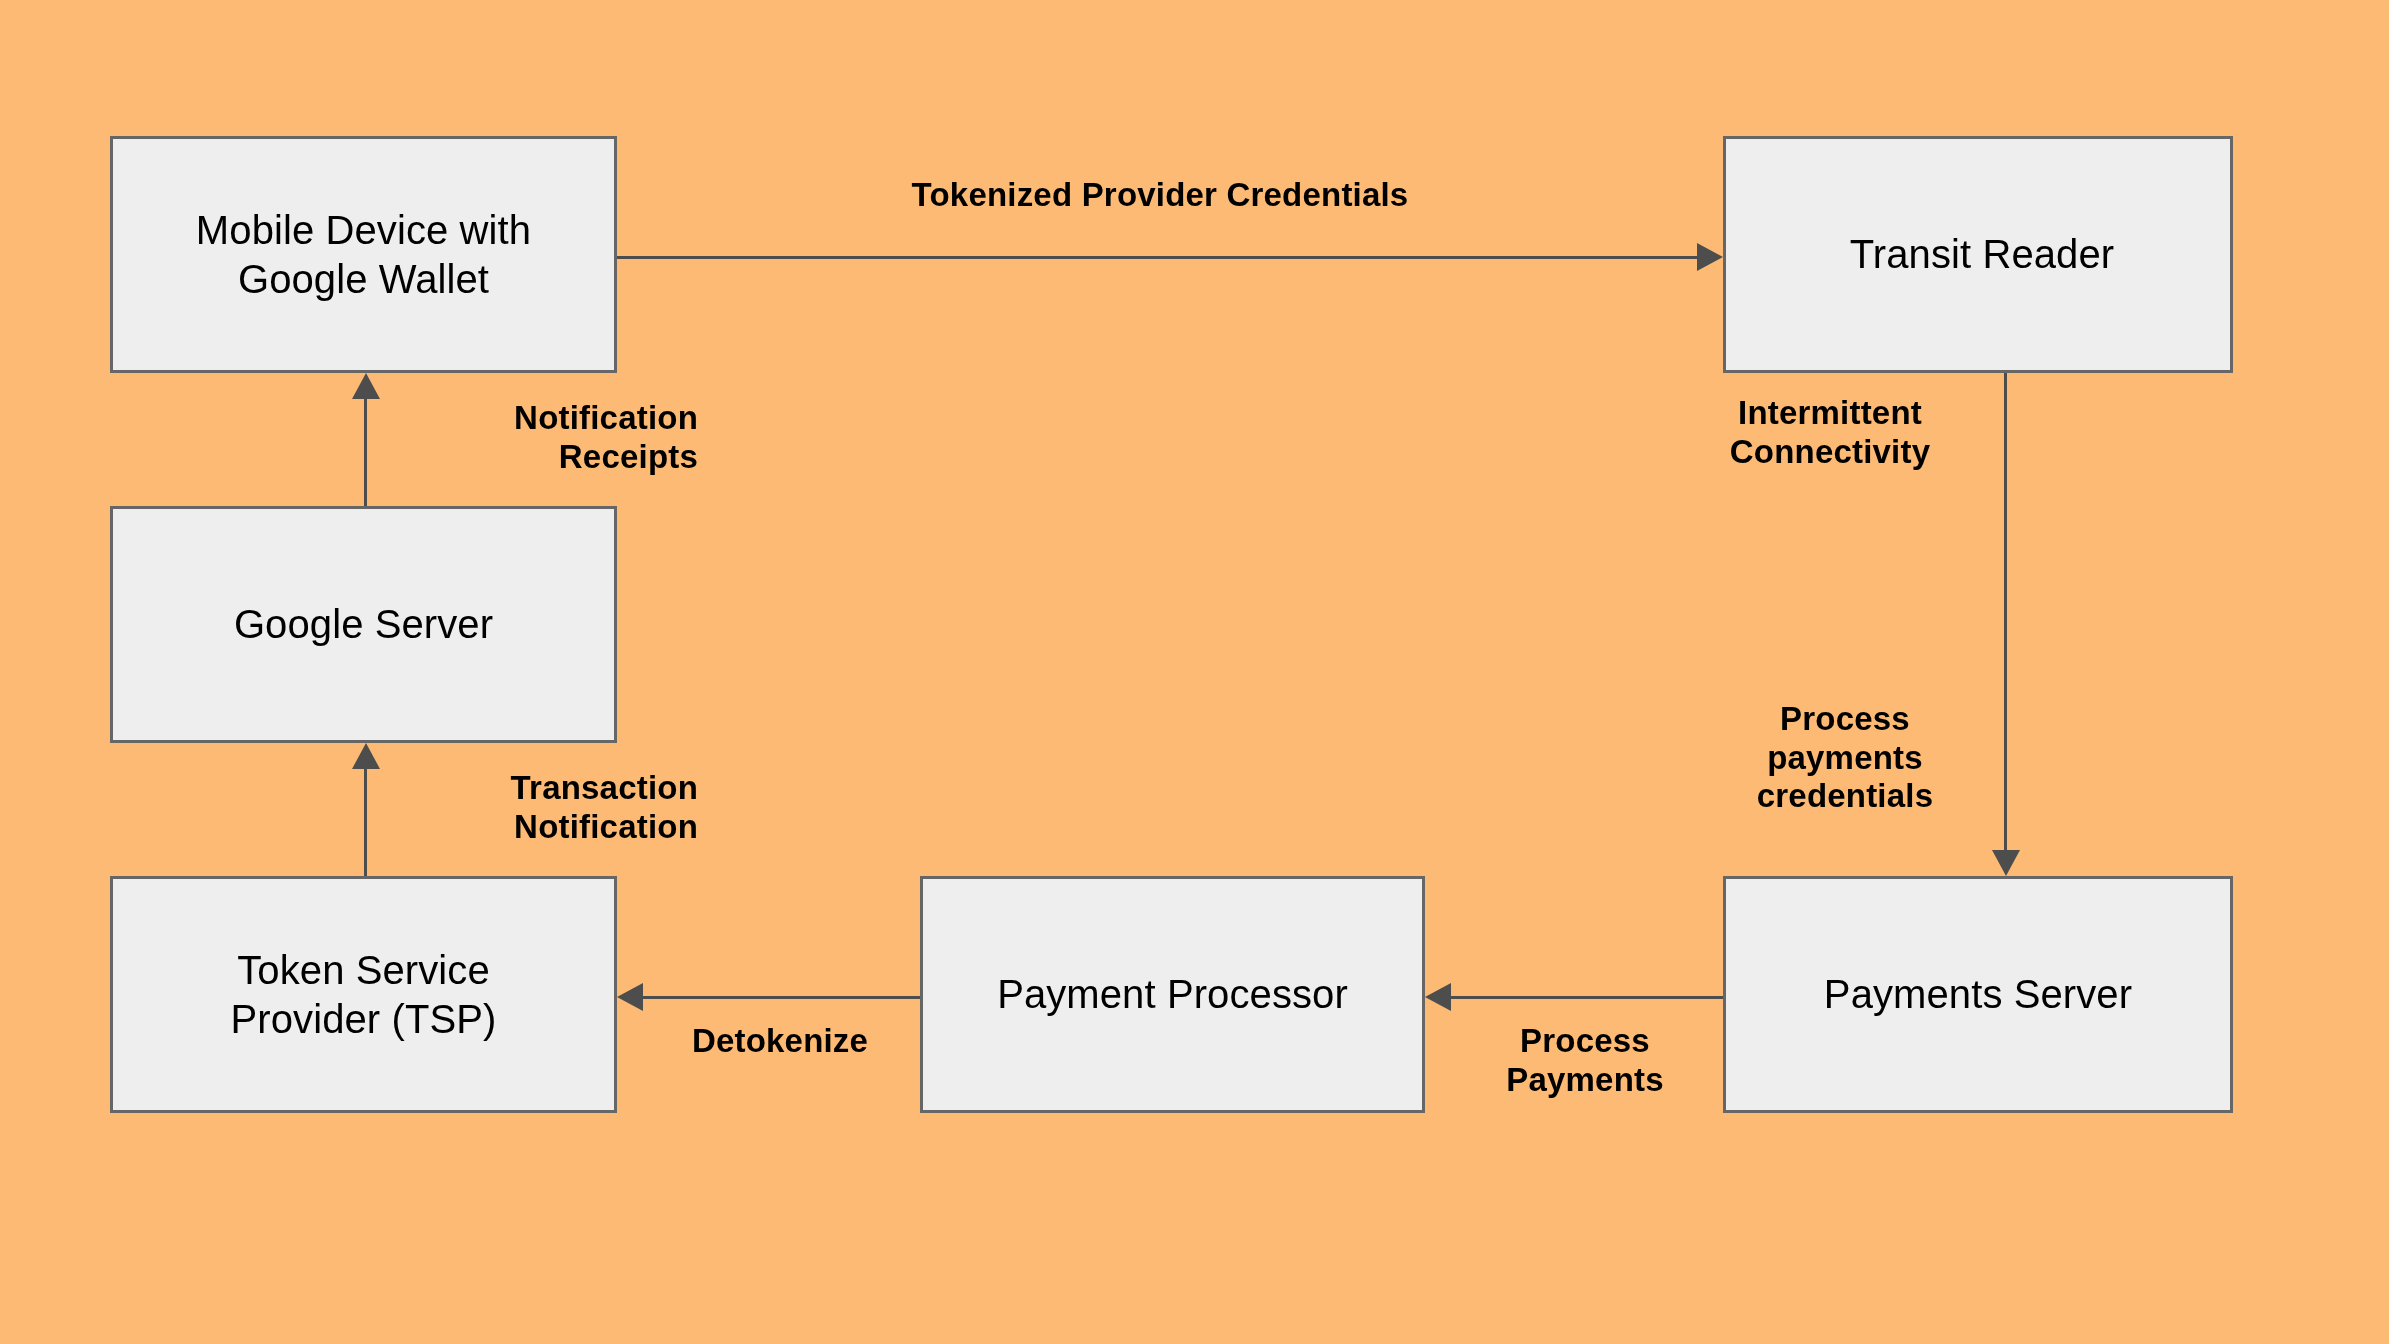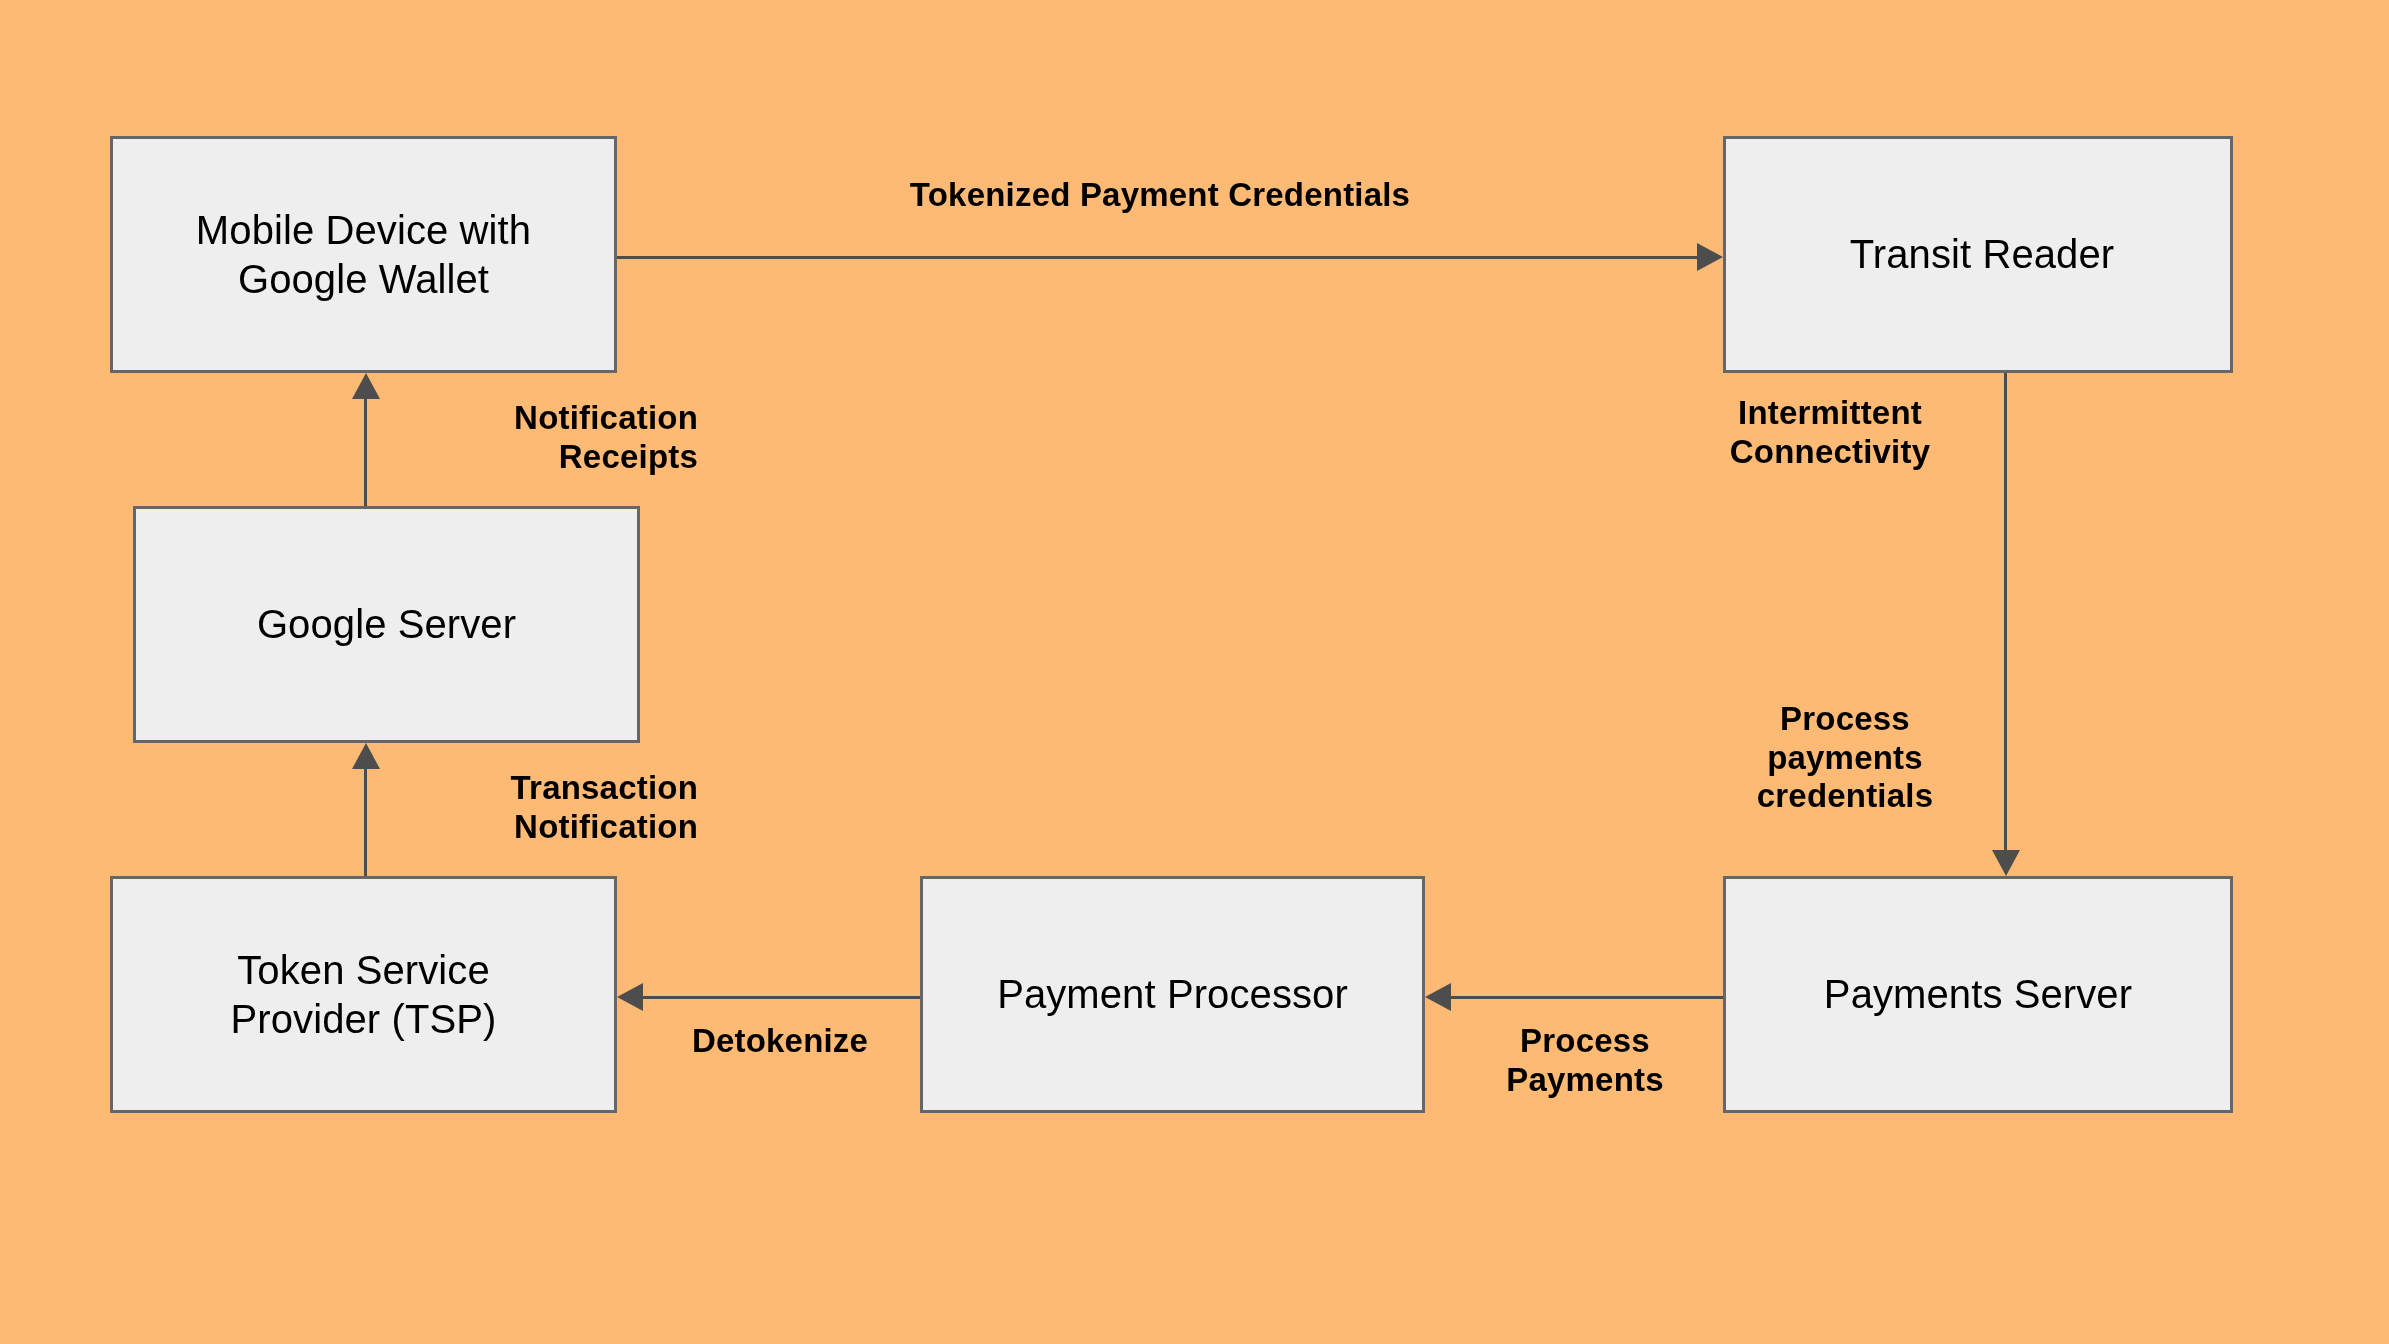--- a/index.html
+++ b/index.html
@@ -93,40 +93,40 @@
 
   <div class="node" style="left:110px; top:136px; width:507px; height:237px;">
     <span class="node-label">Mobile Device with
 Google Wallet</span>
   </div>
 
   <div class="node" style="left:1723px; top:136px; width:510px; height:237px;padding-left:8px;">
     <span class="node-label">Transit Reader</span>
   </div>
 
-  <div class="node" style="left:110px; top:506px; width:507px; height:237px;margin-left:23px;">
+  <div class="node" style="left:110px; top:506px; width:507px; height:237px;">
     <span class="node-label">Google Server</span>
   </div>
 
   <div class="node" style="left:110px; top:876px; width:507px; height:237px;">
     <span class="node-label">Token Service
 Provider (TSP)</span>
   </div>
 
   <div class="node" style="left:920px; top:876px; width:505px; height:237px;">
     <span class="node-label">Payment Processor</span>
   </div>
 
   <div class="node" style="left:1723px; top:876px; width:510px; height:237px;">
     <span class="node-label">Payments Server</span>
   </div>
 
   <div class="edge-line-h" style="left:617px; top:256px; width:1080px;"></div>
   <div class="arrow-head arrow-right" style="left:1697px; top:243px;"></div>
-  <div class="edge-label lbl-center" style="left:830px; top:176px; width:660px;">Tokenized Payment Credentials</div>
+  <div class="edge-label lbl-center" style="left:830px; top:176px; width:660px;">Tokenized Provider Credentials</div>
 
   <div class="edge-line-v" style="left:2004px; top:373px; height:480px;"></div>
   <div class="arrow-head arrow-down" style="left:1992px; top:850px;"></div>
   <div class="edge-label lbl-center" style="left:1670px; top:394px; width:320px;">Intermittent
 Connectivity</div>
   <div class="edge-label lbl-center" style="left:1700px; top:700px; width:290px;">Process
 payments
 credentials</div>
 
   <div class="edge-line-h" style="left:1451px; top:996px; width:272px;"></div>

